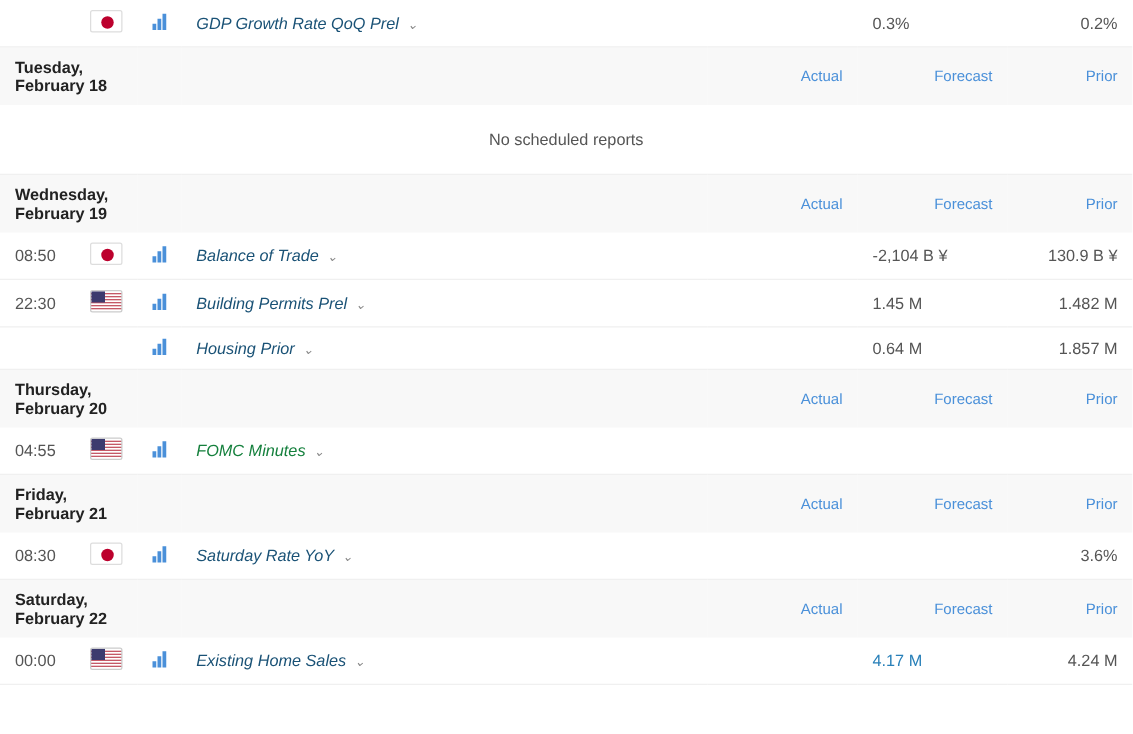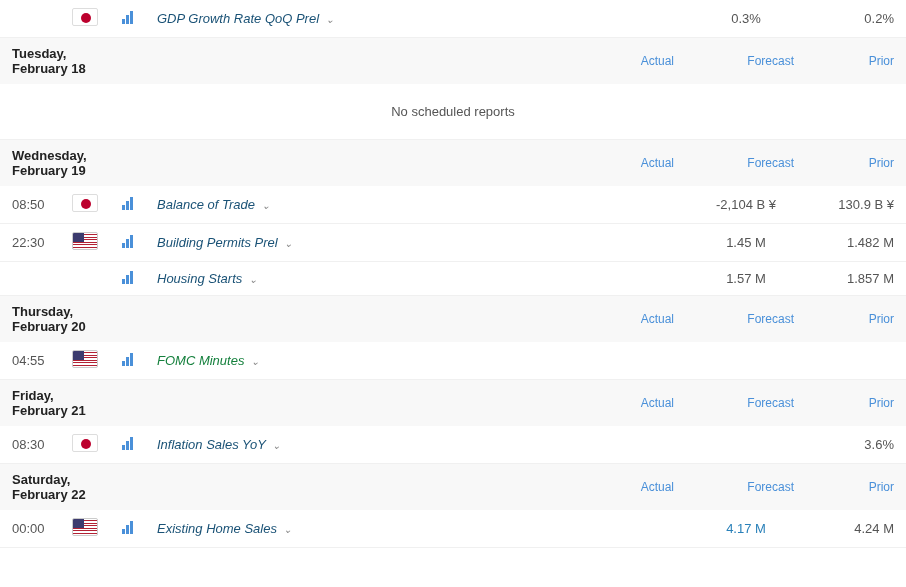--- a/index.html
+++ b/index.html
@@ -37,21 +37,21 @@
       color: #555;
       font-size: 13px;
       border-bottom: 1px solid #f0f0f0;
     }
 
     .time-col { width: 60px; color: #555; }
     .flag-col { width: 50px; text-align: center; }
     .chart-col { width: 30px; text-align: center; }
     .event-col { width: auto; font-style: italic; }
     .actual-col { width: 120px; text-align: right; color: #555; }
-    .forecast-col { width: 120px; text-align: center; color: #555; }
+    .forecast-col { width: 120px; text-align: left; color: #555; }
     .prior-col { width: 100px; text-align: right; color: #555; }
 
     .col-header-actual { text-align: right; }
     .col-header-forecast { text-align: right; }
     .col-header-prior { text-align: right; }
 
     .flag-jp {
       width: 26px;
       height: 18px;
       display: inline-block;
@@ -196,25 +196,25 @@
     </tr>
       <tr class="event-row">
       <td class="time-col"></td>
       <td class="flag-col"></td>
       <td class="chart-col"><span class="bar-icon">
     <span style="height:5px"></span>
     <span style="height:9px"></span>
     <span style="height:13px"></span>
   </span></td>
       <td class="event-col">
-        <span class="event-name" style="color:#1a5276">Housing Starts</span>
-        <span class="dropdown-arrow">⌄</span>
-      </td>
-      <td class="actual-col" style="color:#555"></td>
-      <td class="forecast-col" style="color:#555">1.57 M</td>
+        <span class="event-name" style="color:#1a5276">Housing Prior</span>
+        <span class="dropdown-arrow">⌄</span>
+      </td>
+      <td class="actual-col" style="color:#555"></td>
+      <td class="forecast-col" style="color:#555">0.64 M</td>
       <td class="prior-col" style="color:#555">1.857 M</td>
     </tr>
       <tr class="day-header-row">
     <td colspan="2" style="">Thursday, February 20</td>
     <td></td>
     <td></td>
     <td class="col-header-actual" style="color:#4a90d9; font-weight:normal; font-size:12px;">Actual</td>
     <td class="col-header-forecast" style="color:#4a90d9; font-weight:normal; font-size:12px;">Forecast</td>
     <td class="col-header-prior" style="color:#4a90d9; font-weight:normal; font-size:12px;">Prior</td>
   </tr>
@@ -244,21 +244,21 @@
   </tr>
       <tr class="event-row">
       <td class="time-col">08:30</td>
       <td class="flag-col"><span class="flag-jp"></span></td>
       <td class="chart-col"><span class="bar-icon">
     <span style="height:5px"></span>
     <span style="height:9px"></span>
     <span style="height:13px"></span>
   </span></td>
       <td class="event-col">
-        <span class="event-name" style="color:#1a5276">Inflation Sales YoY</span>
+        <span class="event-name" style="color:#1a5276">Saturday Rate YoY</span>
         <span class="dropdown-arrow">⌄</span>
       </td>
       <td class="actual-col" style="color:#555"></td>
       <td class="forecast-col" style="color:#555"></td>
       <td class="prior-col" style="color:#555">3.6%</td>
     </tr>
       <tr class="day-header-row">
     <td colspan="2" style="">Saturday, February 22</td>
     <td></td>
     <td></td>

